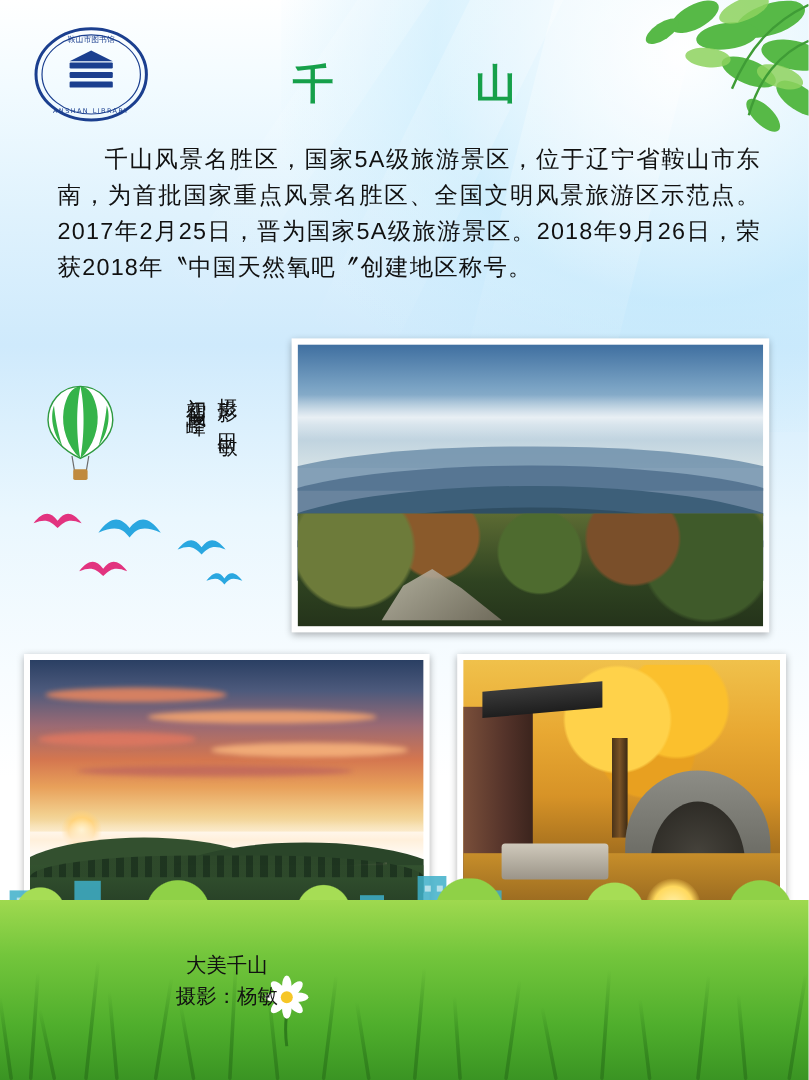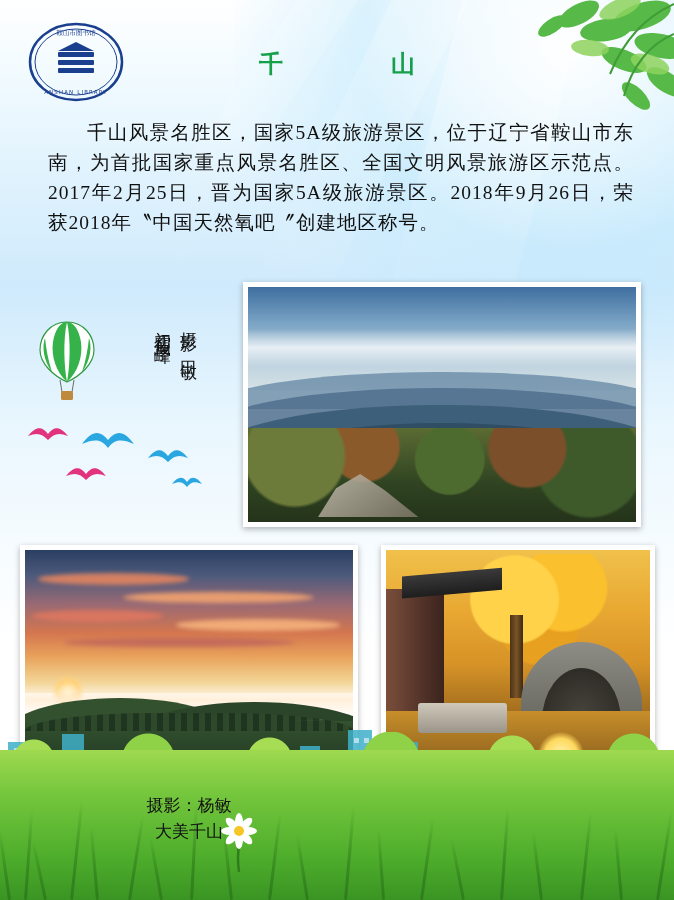--- a/index.html
+++ b/index.html
@@ -56,33 +56,33 @@
     left: 28px; top: 22px;
     width: 96px; height: 80px;
   }
 
   
   .title {
     position: absolute;
     left: 0; right: 0; top: 48px;
     text-align: center;
     font-family: Liberation Serif, serif;
-    font-size: 24px;
+    font-size: 34px;
     font-weight: bold;
     color: #16a04a;
     letter-spacing: 42px;
     text-indent: 42px;
   }
 
   
   .intro {
     position: absolute;
     left: 48px; top: 118px;
     width: 586px;
-    font-family: Liberation Serif, serif;
+    font-family: Liberation Sans, sans-serif;
     font-size: 19.5px;
     line-height: 30px;
     color: #111111;
     text-align: justify;
     text-align-last: left;
     text-indent: 2em;
     letter-spacing: 1px;
   }
 
   
@@ -486,18 +486,18 @@
       <ellipse cx="32" cy="21" rx="9" ry="4"></ellipse>
       <ellipse cx="16" cy="14" rx="4" ry="8" transform="rotate(-45 16 14)"></ellipse>
       <ellipse cx="30" cy="14" rx="4" ry="8" transform="rotate(45 30 14)"></ellipse>
       <ellipse cx="16" cy="28" rx="4" ry="8" transform="rotate(45 16 28)"></ellipse>
       <ellipse cx="30" cy="28" rx="4" ry="8" transform="rotate(-45 30 28)"></ellipse>
     </g>
     <circle cx="23" cy="21" r="5" fill="#f6c626"></circle>
   </svg>
 
   <div class="cap cap-2">
+    <div>大美千山</div>
     <div>摄影：杨敏</div>
-    <div>大美千山</div>
   </div>
 
 
 </div>
 
 </body></html>

